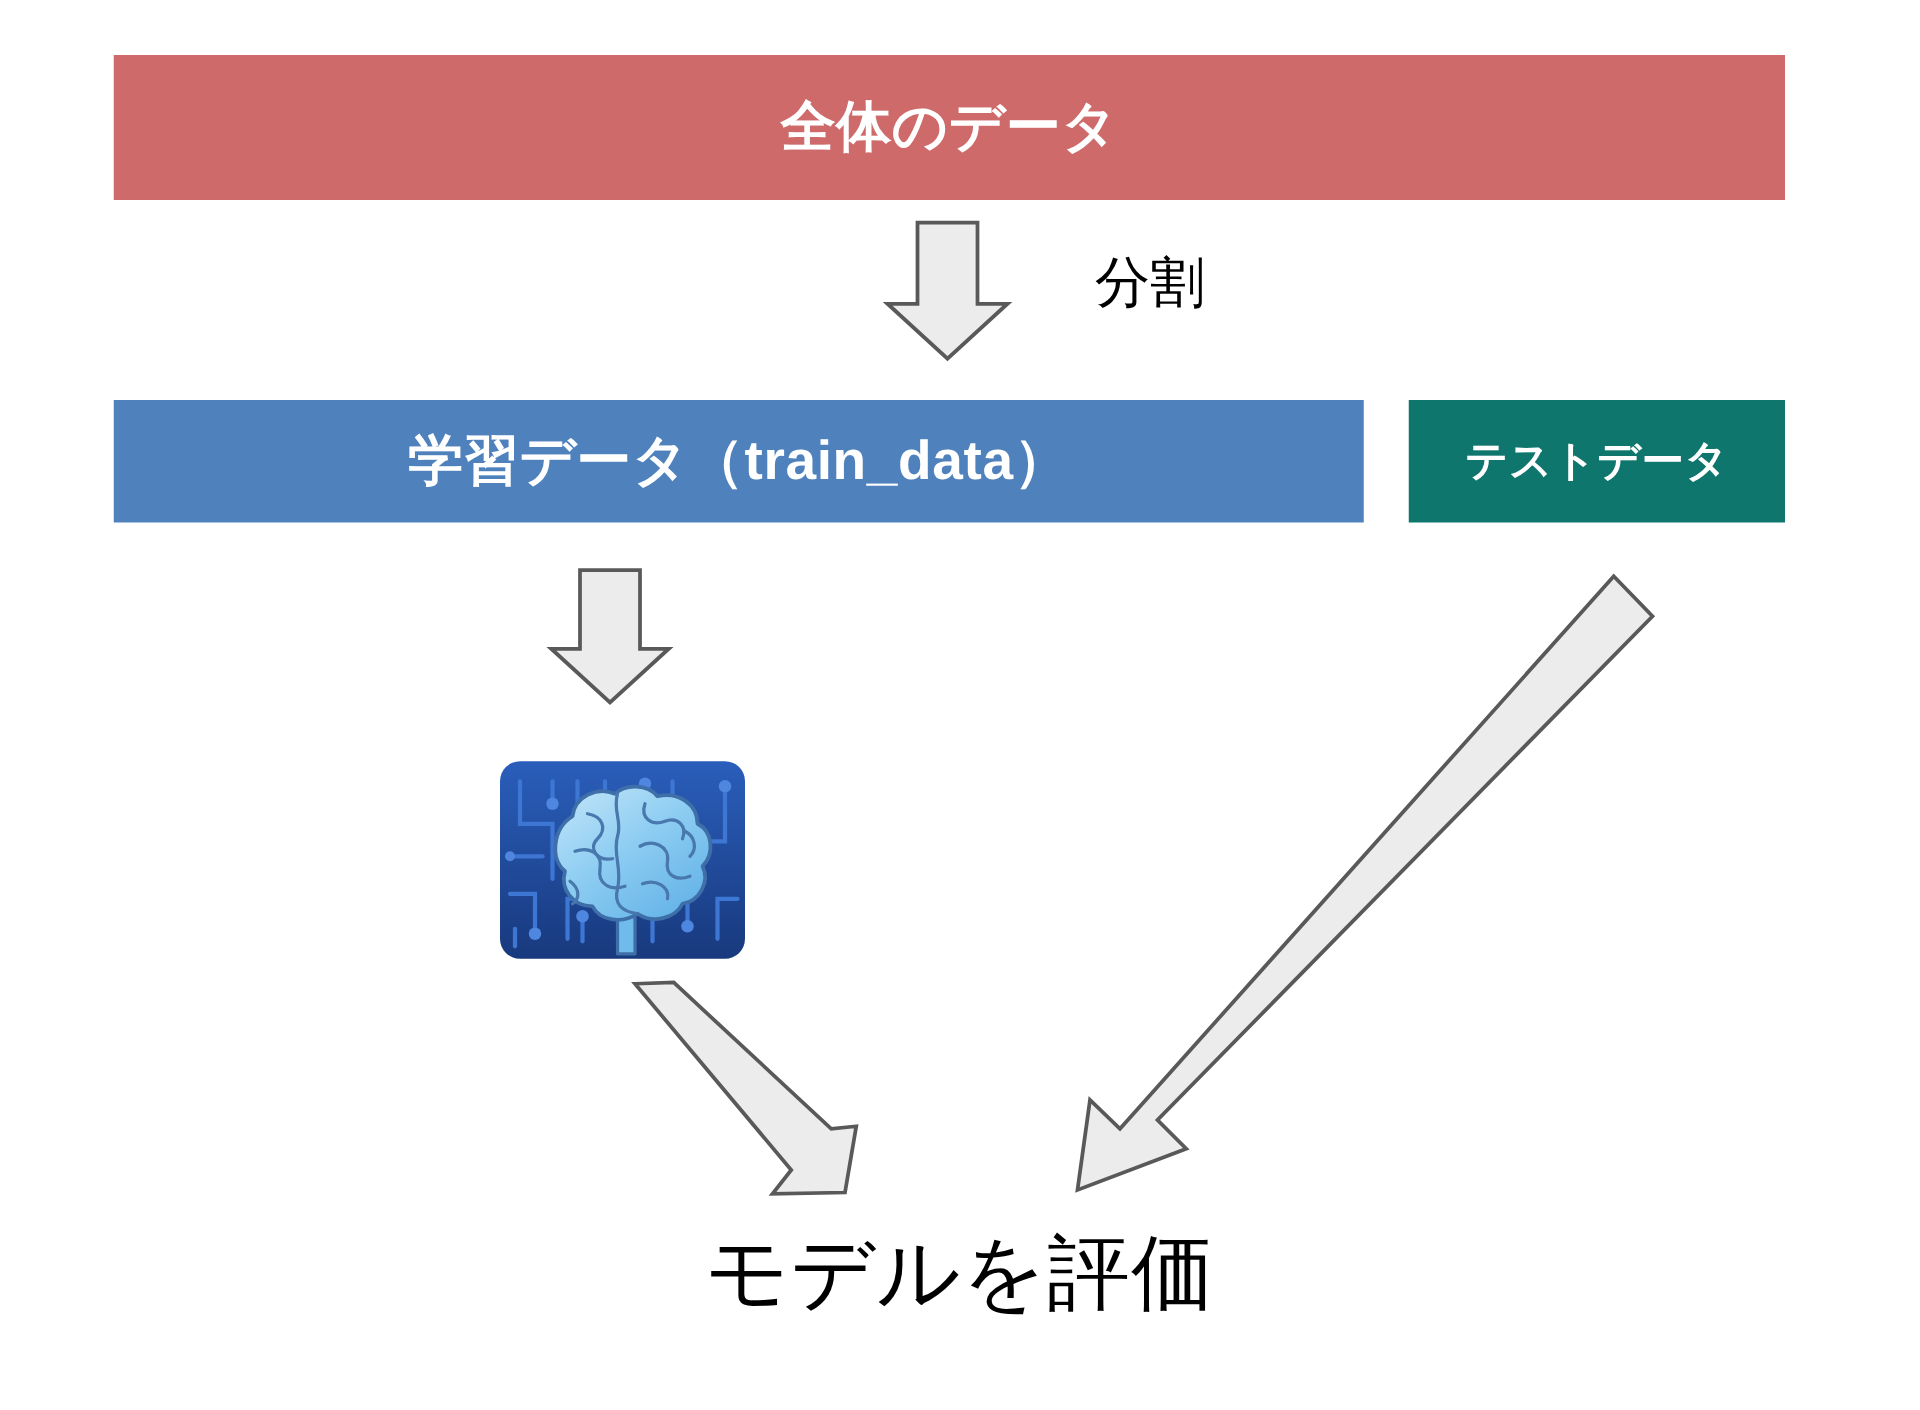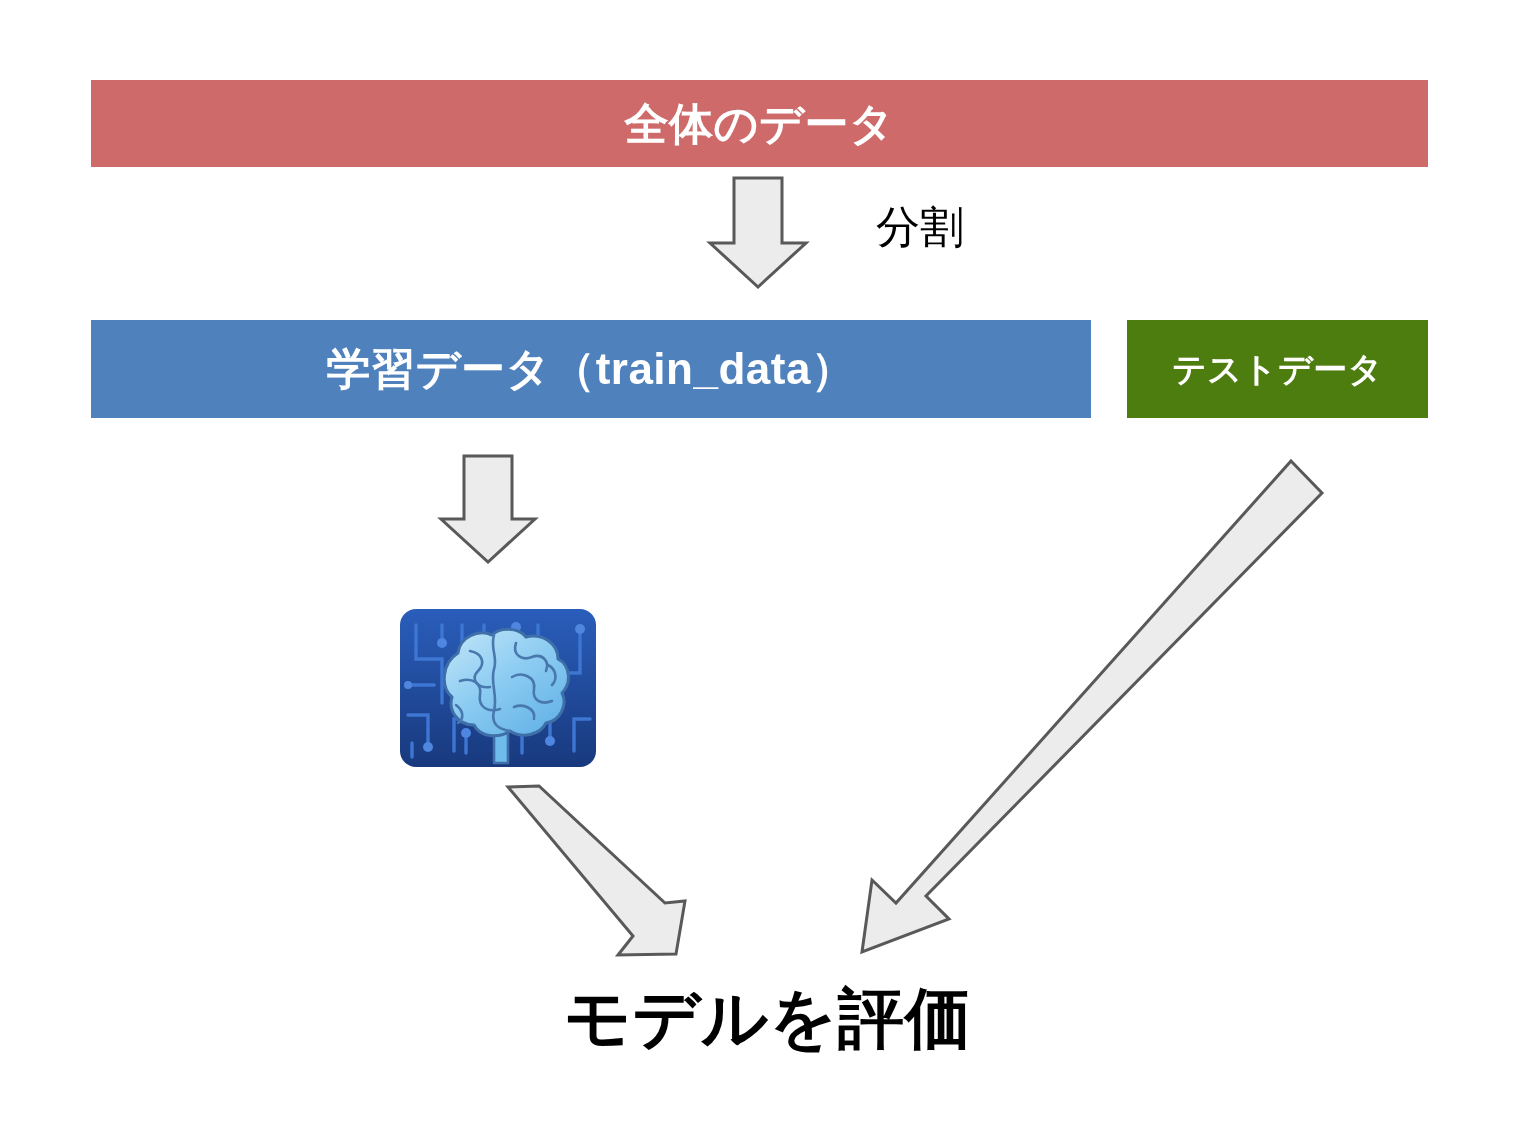--- a/index.html
+++ b/index.html
@@ -28,39 +28,38 @@
     color: #ffffff;
     font-weight: bold;
     letter-spacing: 0.5px;
     line-height: 1;
     box-sizing: border-box;
   }
   #bar-all {
     left: 91px;
     top: 44px;
     width: 1337px;
-    height: 87px;
+    height: 116px;
     background: #ce6a6a;
     font-size: 44px;
-    margin-top: 36px;
   }
   #bar-train {
     left: 91px;
     top: 320px;
     width: 1000px;
     height: 98px;
     background: #4f81bd;
     font-size: 44px;
   }
   #bar-test {
     left: 1127px;
     top: 320px;
     width: 301px;
     height: 98px;
-    background: #4d7c0f;
+    background: #0f766e;
     font-size: 34px;
   }
 
   
   .arrow-label {
     position: absolute;
     color: #000000;
     font-weight: normal;
     line-height: 1;
     white-space: nowrap;
@@ -78,21 +77,21 @@
 
   
   #conclusion {
     position: absolute;
     left: 0;
     top: 985px;
     width: 1536px;
     text-align: center;
     color: #000000;
     font-size: 66px;
-    font-weight: bold;
+    font-weight: normal;
     line-height: 1;
     letter-spacing: 1px;
   }
 
   
   #arrows {
     position: absolute;
     left: 0;
     top: 0;
     width: 1536px;

